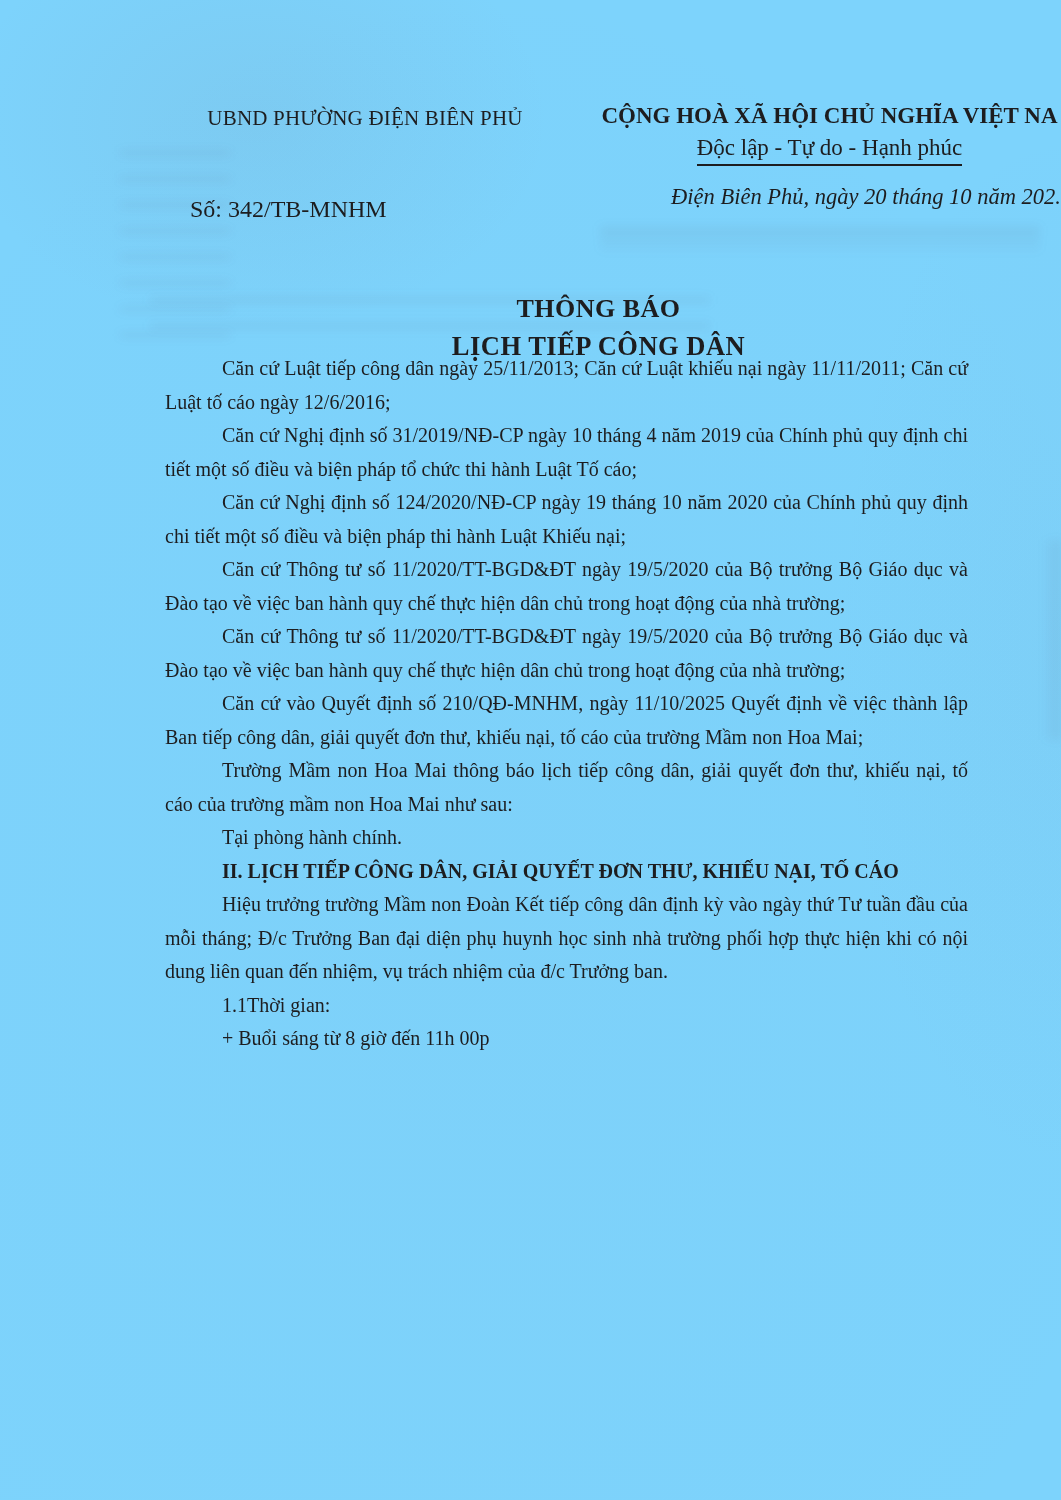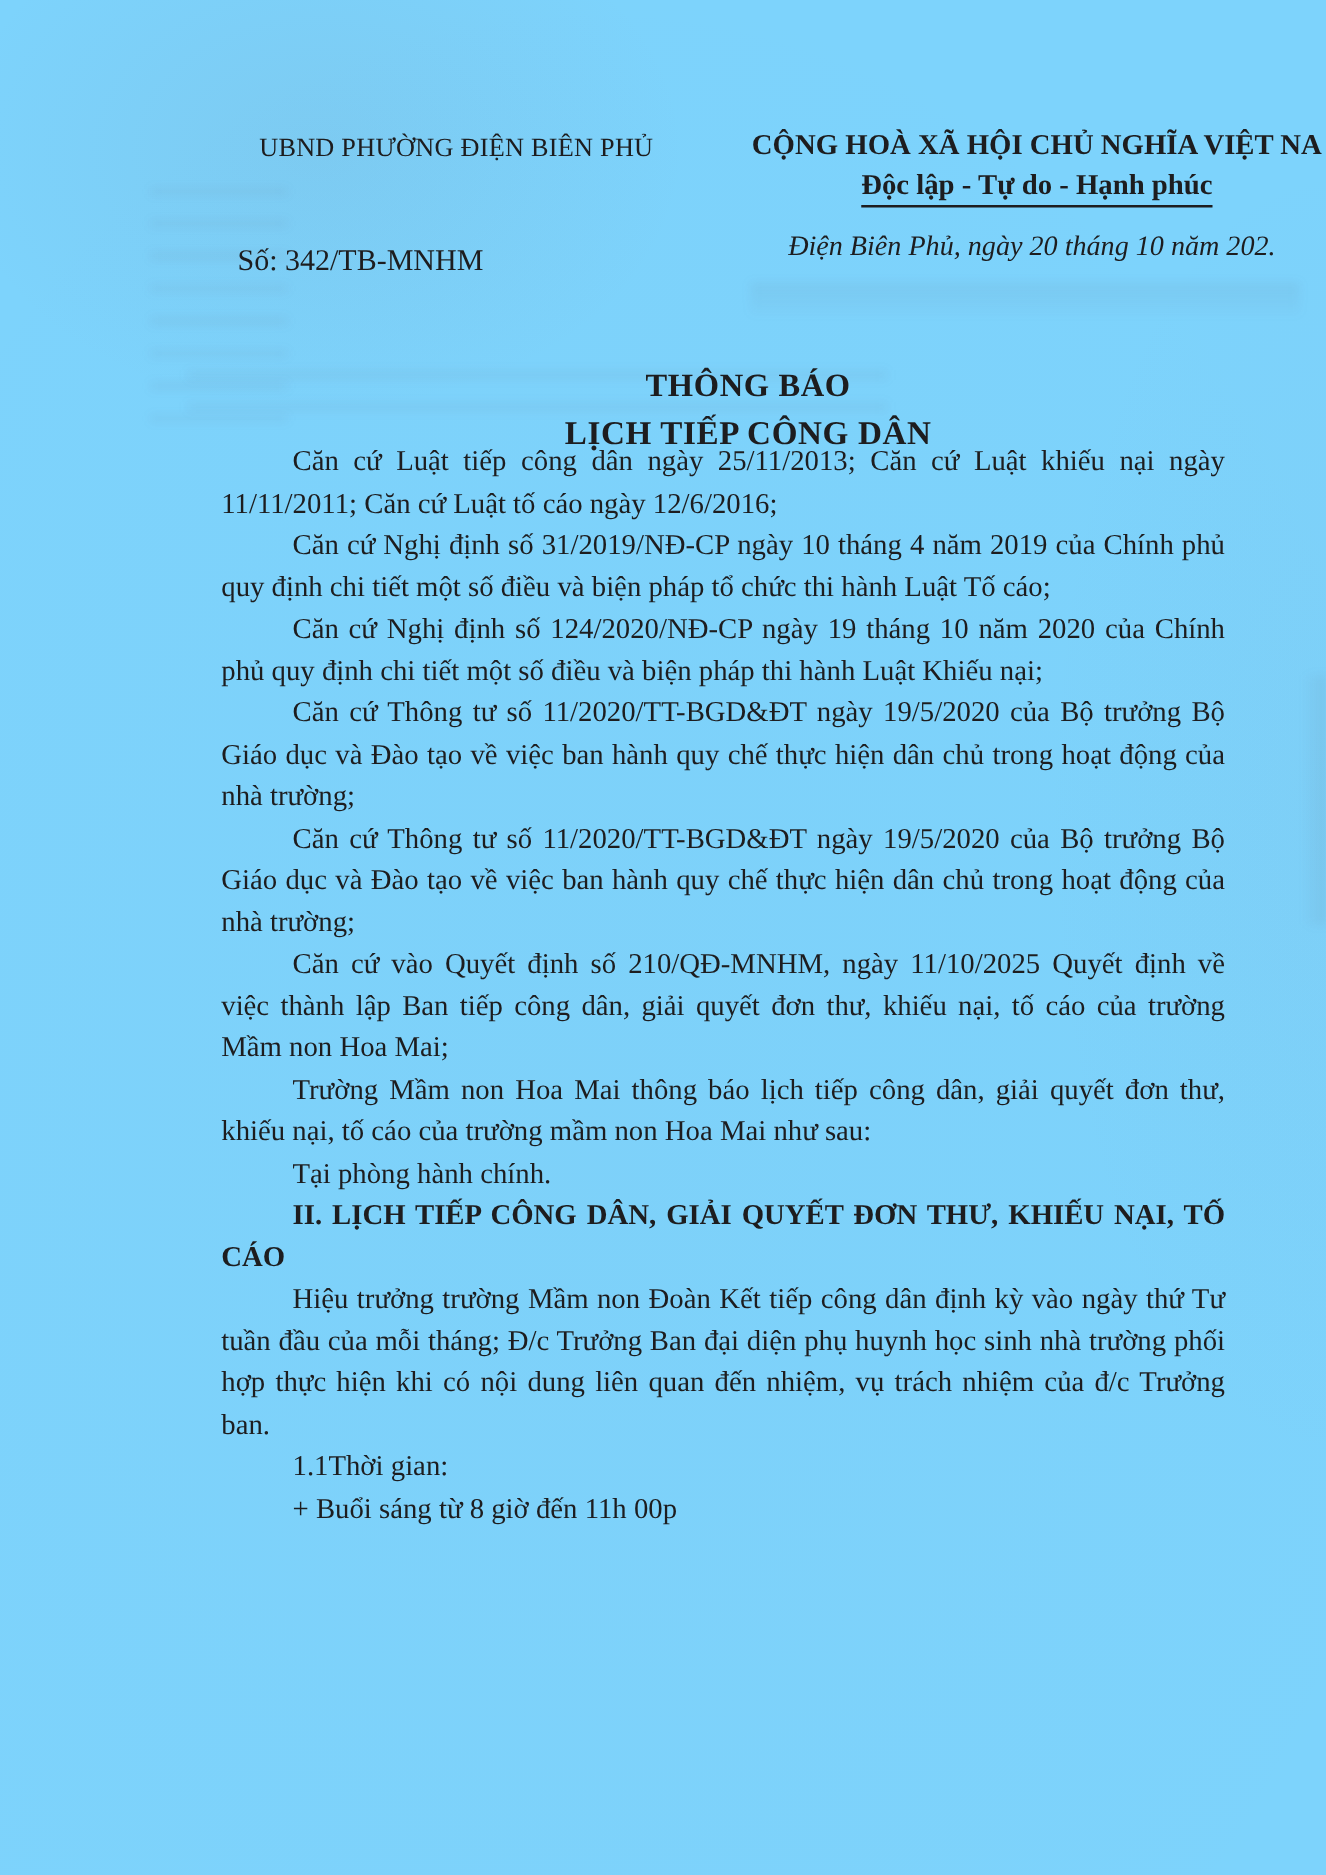--- a/index.html
+++ b/index.html
@@ -31,32 +31,32 @@
     background:linear-gradient(90deg, rgba(90,100,125,0.0), rgba(90,100,125,0.10));}
 
   .hdr-left{position:absolute;left:165px;top:106px;width:400px;text-align:center;}
   .hdr-left .org-parent{font-size:21px;letter-spacing:.2px;white-space:nowrap;}
   .hdr-left .org-name{margin-top:5px;font-size:24px;font-weight:bold;white-space:nowrap;}
   .hdr-left .org-name .u{display:inline-block;padding-bottom:2px;border-bottom:2.5px solid #1d1d1f;}
   .doc-number{position:absolute;left:190px;top:196px;font-size:24px;white-space:nowrap;}
 
   .hdr-right{position:absolute;left:598px;top:103px;width:463px;text-align:center;}
   .hdr-right .motto-nation{font-size:23px;font-weight:bold;white-space:nowrap;}
-  .hdr-right .motto-line{margin-top:6px;font-size:23px;font-weight:bold;white-space:nowrap;}
+  .hdr-right .motto-line{margin-top:6px;font-size:23px;font-weight:normal;white-space:nowrap;}
   .hdr-right .motto-line .u{display:inline-block;padding-bottom:3px;border-bottom:2.5px solid #1d1d1f;}
-  .dateline{position:absolute;left:590px;top:184px;width:471px;text-align:center;
+  .dateline{position:absolute;left:590px;top:184px;width:471px;text-align:right;
     font-size:22.5px;font-style:italic;white-space:nowrap;}
 
   .doc-title{position:absolute;left:197px;width:803px;text-align:center;font-weight:bold;margin-top:41px;}
   .doc-title.t1{top:253px;font-size:26px;letter-spacing:.5px;}
   .doc-title.t2{top:290px;font-size:26.5px;letter-spacing:.5px;}
 
   .body-text{
-    position:absolute;left:177px;top:352px;width:803px;
-    font-size:23px;line-height:33.5px;text-align:justify;
+    position:absolute;left:165px;top:352px;width:803px;
+    font-size:20px;line-height:33.5px;text-align:justify;
   }
   .body-text p{margin:0;text-indent:57px;}
   .body-text p.b{font-weight:bold;}
 </style>
 </head>
 <body>
 
 <div class="page">
 
   <div class="artifact a1"></div>

